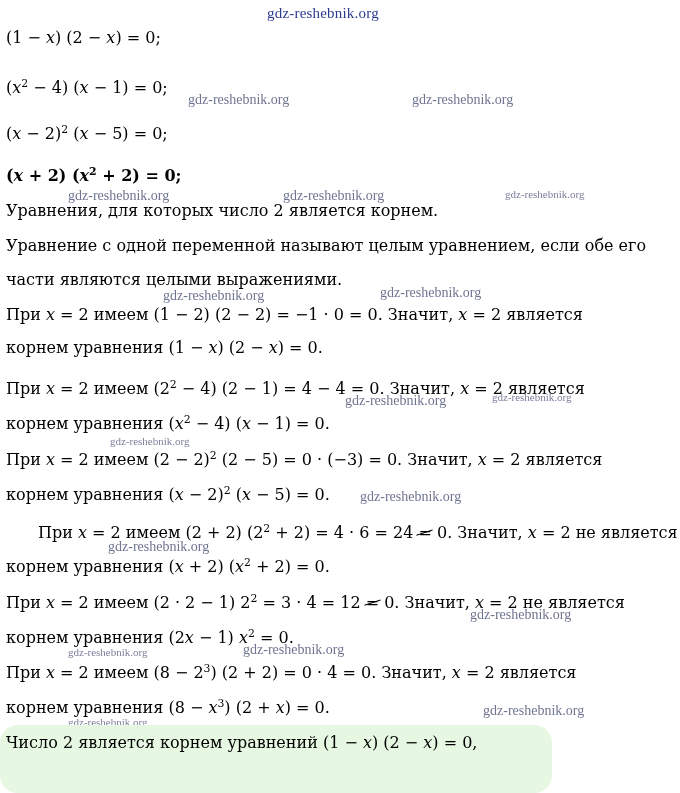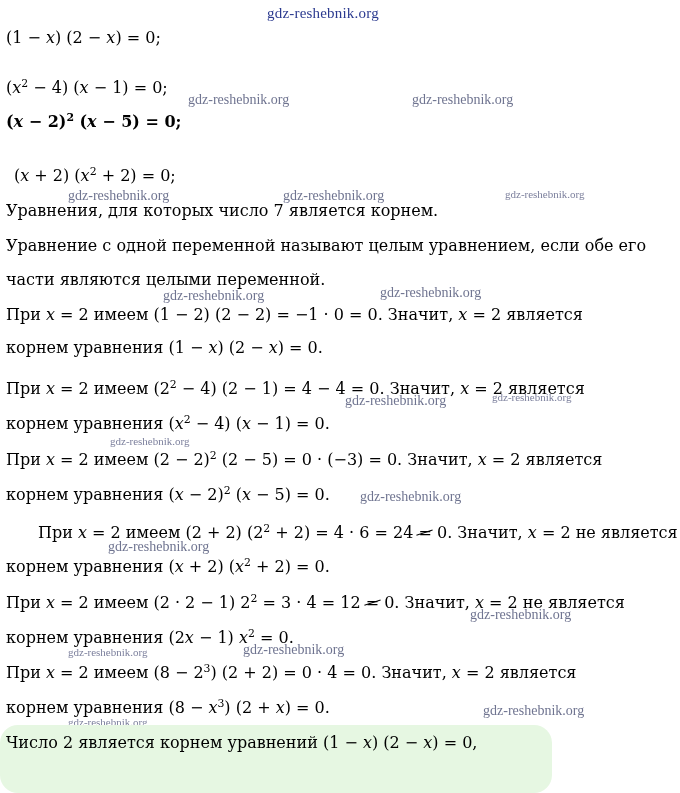--- a/index.html
+++ b/index.html
@@ -101,28 +101,28 @@
       <div class="wm wm-small" style="left: 68px; top: 646px;">gdz-reshebnik.org</div>
       <div class="wm wm-gray" style="left: 243px; top: 642px;">gdz-reshebnik.org</div>
       <div class="wm wm-small" style="left: 68px; top: 716px;">gdz-reshebnik.org</div>
       <div class="wm wm-gray" style="left: 483px; top: 703px;">gdz-reshebnik.org</div>
       <div class="wm wm-small" style="left: 330px; top: 752px;">gdz-reshebnik.org</div>
     </div>
 
   <div id="equations-top">
       <div class="line mathline" style="left: 6px; top: 28px;">(1 − <i class="v">x</i>) (2 − <i class="v">x</i>) = 0;</div>
       <div class="line mathline" style="left: 6px; top: 74px;">(<i class="v">x</i><sup>2</sup> − 4) (<i class="v">x</i> − 1) = 0;</div>
-      <div class="line mathline" style="left: 6px; top: 108px; font-weight: bold;">(<i class="v">x</i> − 2)<sup>2</sup> (<i class="v">x</i> − 5) = 0;</div>
-      <div class="line mathline" style="left: 14px; top: 162px;">(<i class="v">x</i> + 2) (<i class="v">x</i><sup>2</sup> + 2) = 0;</div>
+      <div class="line mathline" style="left: 6px; top: 120px;">(<i class="v">x</i> − 2)<sup>2</sup> (<i class="v">x</i> − 5) = 0;</div>
+      <div class="line mathline" style="left: 6px; top: 162px; font-weight: bold;">(<i class="v">x</i> + 2) (<i class="v">x</i><sup>2</sup> + 2) = 0;</div>
     </div>
 
   <div id="paragraphs">
-      <div class="line mathline" style="left: 6px; top: 201px;">Уравнения, для которых число 7 является корнем.</div>
+      <div class="line mathline" style="left: 6px; top: 201px;">Уравнения, для которых число 2 является корнем.</div>
       <div class="line mathline" style="left: 6px; top: 236px;">Уравнение с одной переменной называют целым уравнением, если обе его</div>
-      <div class="line mathline" style="left: 6px; top: 270px;">части являются целыми переменной.</div>
+      <div class="line mathline" style="left: 6px; top: 270px;">части являются целыми выражениями.</div>
     </div>
 
   <div id="solutions">
       <div class="line mathline" style="left: 6px; top: 305px; text-align: right;">При <i class="v">x</i> = 2 имеем (1 − 2) (2 − 2) = −1 · 0 = 0. Значит, <i class="v">x</i> = 2 является</div>
       <div class="line mathline" style="left: 6px; top: 338px;">корнем уравнения (1 − <i class="v">x</i>) (2 − <i class="v">x</i>) = 0.</div>
       <div class="line mathline" style="left: 6px; top: 375px;">При <i class="v">x</i> = 2 имеем (2<sup>2</sup> − 4) (2 − 1) = 4 − 4 = 0. Значит, <i class="v">x</i> = 2 является</div>
       <div class="line mathline" style="left: 6px; top: 410px;">корнем уравнения (<i class="v">x</i><sup>2</sup> − 4) (<i class="v">x</i> − 1) = 0.</div>
       <div class="line mathline" style="left: 6px; top: 446px;">При <i class="v">x</i> = 2 имеем (2 − 2)<sup>2</sup> (2 − 5) = 0 · (−3) = 0. Значит, <i class="v">x</i> = 2 является</div>
       <div class="line mathline" style="left: 6px; top: 481px;">корнем уравнения (<i class="v">x</i> − 2)<sup>2</sup> (<i class="v">x</i> − 5) = 0.</div>
       <div class="line mathline" style="left: 6px; top: 519px; margin-left: 32px;">При <i class="v">x</i> = 2 имеем (2 + 2) (2<sup>2</sup> + 2) = 4 · 6 = 24 <span class="strike">=</span> 0. Значит, <i class="v">x</i> = 2 не является</div>

